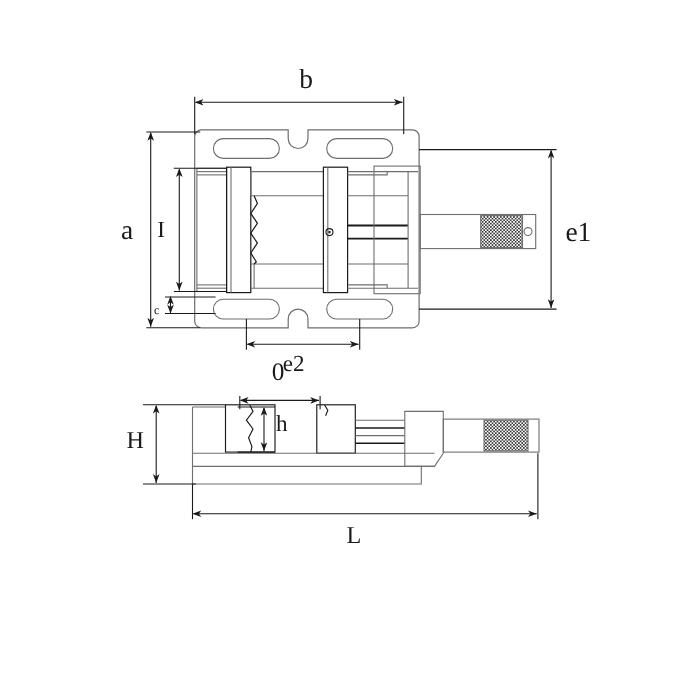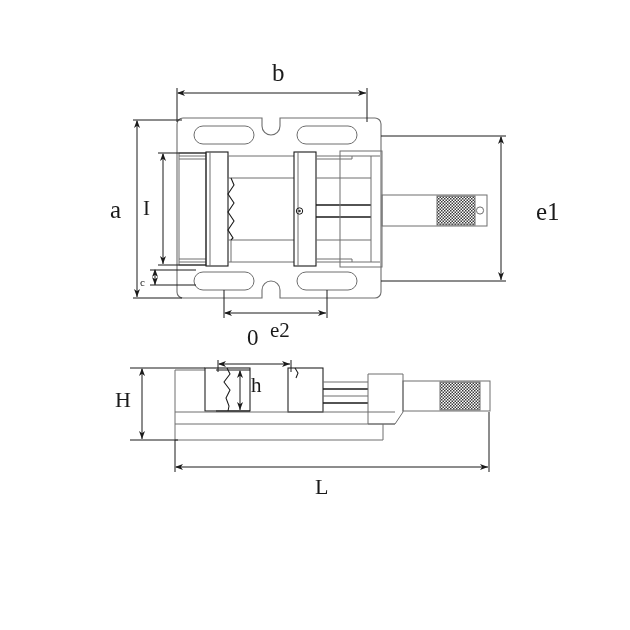--- a/index.html
+++ b/index.html
@@ -27,22 +27,22 @@
     color: #1a1a1a;
     font-family: "Liberation Serif", serif;
     line-height: 1;
     white-space: nowrap;
     user-select: none;
   }
   .lbl-b   { left: 272px; top: 60px;  font-size: 25px; }
   .lbl-a   { left: 110px; top: 197px; font-size: 25px; }
   .lbl-I   { left: 143px; top: 198px; font-size: 21px; }
   .lbl-c   { left: 140px; top: 277px; font-size: 11px; }
-  .lbl-e1  { left: 514px; top: 199px; font-size: 25px; margin-left: 22px; }
-  .lbl-e2  { left: 270px; top: 320px; font-size: 21px; }
+  .lbl-e1  { left: 514px; top: 199px; font-size: 25px; }
+  .lbl-e2  { left: 257px; top: 320px; font-size: 21px; }
   .lbl-0   { left: 247px; top: 326px; font-size: 23px; }
   .lbl-H   { left: 115px; top: 389px; font-size: 22px; }
   .lbl-h   { left: 251px; top: 375px; font-size: 21px; }
   .lbl-L   { left: 315px; top: 476px; font-size: 22px; }
 </style>
 </head>
 <body>
 
 <div id="page">
 

